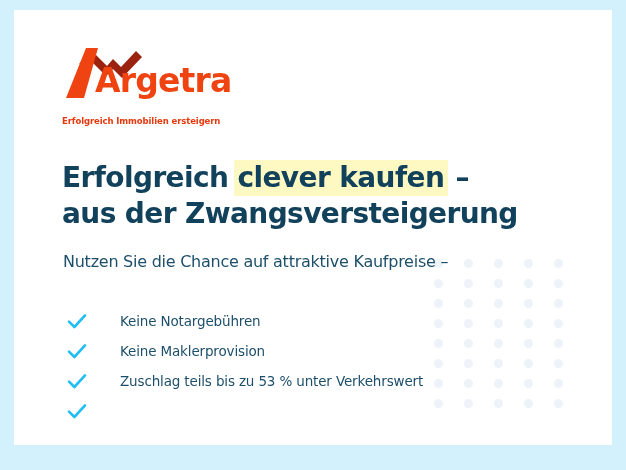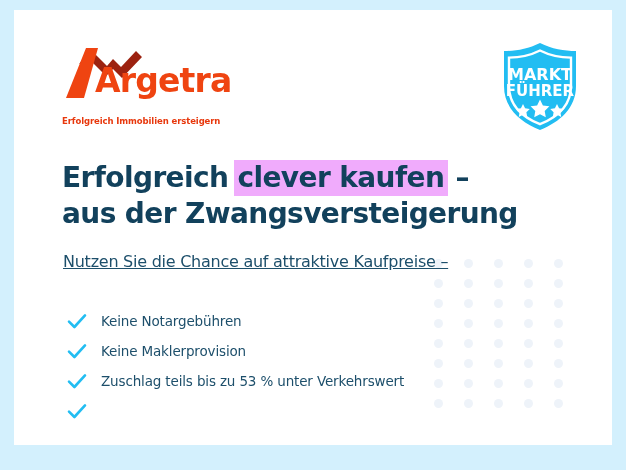--- a/index.html
+++ b/index.html
@@ -96,52 +96,53 @@
     font-family: "DejaVu Sans", sans-serif;
     font-weight: 700;
     font-size: 28px;
     line-height: 36px;
     letter-spacing: -0.6px;
     color: #12415c;
     white-space: nowrap;
   }
   .hl-line { display: block; }
   .hl-mark {
-    background: #f0abfc;
+    background: #fef9c3;
     padding: 1px 4px 2px 3px;
     margin: 0 -2px 0 -3px;
   }
 
   
   #subheading {
     position: absolute;
     left: 49px;
     top: 222px;
     z-index: 2;
     font-family: "DejaVu Sans", sans-serif;
     font-weight: 400;
     font-size: 16px;
     line-height: 28px;
     letter-spacing: -0.25px;
     color: #1d4f6b;
     white-space: nowrap;
   }
-  .sub-line { display: block; text-decoration: underline; }
+  .sub-line { display: block; }
 
   
   #checklist {
     position: absolute;
     left: 52px;
     top: 296px;
     z-index: 2;
   }
   .check-item {
     display: flex;
     align-items: center;
     height: 30px;
+    gap: 19px;
   }
   .check-icon {
     width: 22px;
     height: 22px;
     flex: 0 0 22px;
     margin-right: 13px;
     display: block;
   }
   .check-label {
     font-family: "DejaVu Sans", sans-serif;
@@ -206,33 +207,20 @@
 
         <path d="M19 22 L31 8 L47 24 L53 17 L61 25 L76 9 L82 15 L62 36 L53 27 L46 34 L30 18 Z" fill="#9c2210"></path>
 
         <path d="M26 6 L38 6 L24 56 L6 56 Z" fill="#ef4411"></path>
 
         <text x="35" y="50" font-family="DejaVu Sans, sans-serif" font-size="33" font-weight="700" letter-spacing="-0.8" fill="#ef4411">Argetra</text>
       </svg>
       <div id="logo-tagline">Erfolgreich Immobilien ersteigern</div>
     </div>
 
-    <div id="badge">
-      <svg viewBox="0 0 96 96" xmlns="http://www.w3.org/2000/svg">
-        <path d="M48 5 C36 11 24 13 12 13 L12 48 C12 70 28 84 48 92 C68 84 84 70 84 48 L84 13 C72 13 60 11 48 5 Z" fill="#22bdf2"></path>
-        <path d="M48 12.5 C37.5 17.8 27 19.6 17 19.6 L17 48 C17 67 30.5 79.2 48 86.2 C65.5 79.2 79 67 79 48 L79 19.6 C69 19.6 58.5 17.8 48 12.5 Z" fill="none" stroke="#ffffff" stroke-width="2.4"></path>
-        <text x="48" y="42" text-anchor="middle" font-family="DejaVu Sans, sans-serif" font-size="16" font-weight="700" fill="#ffffff">MARKT</text>
-        <text x="48" y="58" text-anchor="middle" font-family="DejaVu Sans, sans-serif" font-size="15" font-weight="700" fill="#ffffff">FÜHRER</text>
-        <g fill="#ffffff">
-          <path d="M31 66 L33.1 70.3 L37.8 71 L34.4 74.3 L35.2 79 L31 76.8 L26.8 79 L27.6 74.3 L24.2 71 L28.9 70.3 Z"></path>
-          <path d="M48 61.5 L50.9 67.4 L57.4 68.3 L52.7 72.9 L53.8 79.3 L48 76.3 L42.2 79.3 L43.3 72.9 L38.6 68.3 L45.1 67.4 Z"></path>
-          <path d="M65 66 L67.1 70.3 L71.8 71 L68.4 74.3 L69.2 79 L65 76.8 L60.8 79 L61.6 74.3 L58.2 71 L62.9 70.3 Z"></path>
-        </g>
-      </svg>
-    </div>
 
     <h1 id="headline">
       <span class="hl-line"><span>Erfolgreich </span><span class="hl-mark">clever kaufen</span><span> –</span></span>
       <span class="hl-line">aus der Zwangsversteigerung</span>
     </h1>
 
     <p id="subheading">
       <span class="sub-line">Nutzen Sie die Chance auf attraktive Kaufpreise –</span>
     </p>
 

